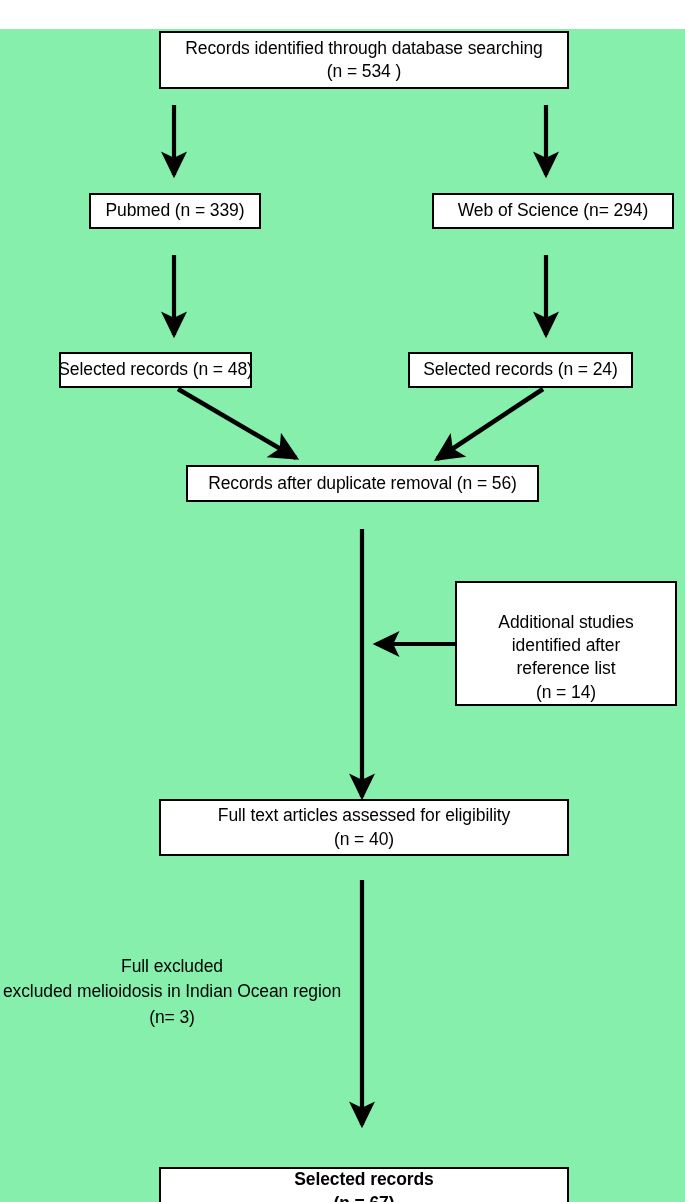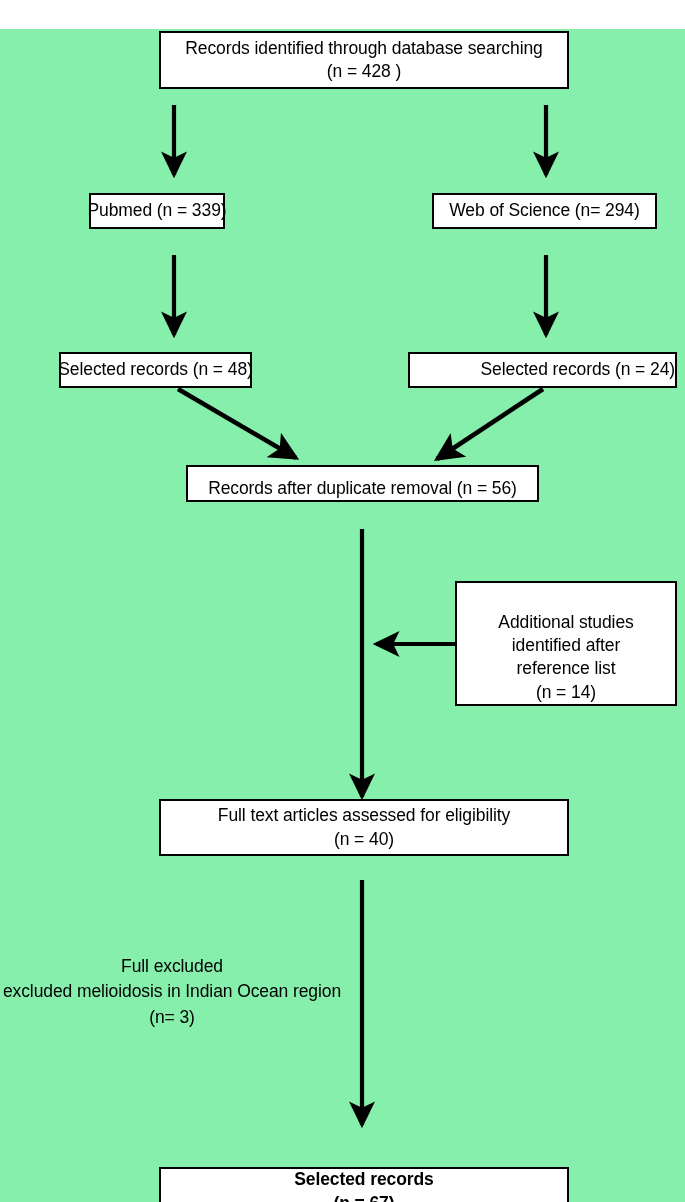--- a/index.html
+++ b/index.html
@@ -91,40 +91,40 @@
 
     <line x1="362" y1="500" x2="362" y2="768" stroke="#000000" stroke-width="4.2" marker-end="url(#ah)"></line>
 
     <line x1="455" y1="615" x2="376" y2="615" stroke="#000000" stroke-width="4.2" marker-end="url(#ah)"></line>
 
     <line x1="362" y1="851" x2="362" y2="1096" stroke="#000000" stroke-width="4.2" marker-end="url(#ah)"></line>
   </svg>
 
   <div class="box" style="left:159px; top:2px; width:410px; height:58px;">
     <span class="line">Records identified through database searching</span>
-    <span class="line">(n = 428 )</span>
+    <span class="line">(n = 534 )</span>
   </div>
 
-  <div class="box" style="left:89px; top:164px; width:136px; height:36px;">
+  <div class="box" style="left:89px; top:164px; width:172px; height:36px;">
     <span class="line">Pubmed (n = 339)</span>
   </div>
 
-  <div class="box" style="left:432px; top:164px; width:225px; height:36px;">
+  <div class="box" style="left:432px; top:164px; width:242px; height:36px;">
     <span class="line">Web of Science (n= 294)</span>
   </div>
 
   <div class="box" style="left:59px; top:323px; width:193px; height:36px;">
     <span class="line">Selected records (n = 48)</span>
   </div>
 
-  <div class="box" style="left:408px; top:323px; width:269px; height:36px;align-items:flex-end;">
+  <div class="box" style="left:408px; top:323px; width:225px; height:36px;">
     <span class="line">Selected records (n = 24)</span>
   </div>
 
-  <div class="box" style="left:186px; top:436px; width:353px; height:37px;justify-content:flex-end;">
+  <div class="box" style="left:186px; top:436px; width:353px; height:37px;">
     <span class="line">Records after duplicate removal (n = 56)</span>
   </div>
 
   <div class="box" style="left:455px; top:552px; width:222px; height:125px;justify-content:flex-end;">
     <span class="line">Additional studies</span>
     <span class="line">identified after</span>
     <span class="line">reference list</span>
     <span class="line">(n = 14)</span>
   </div>
 

